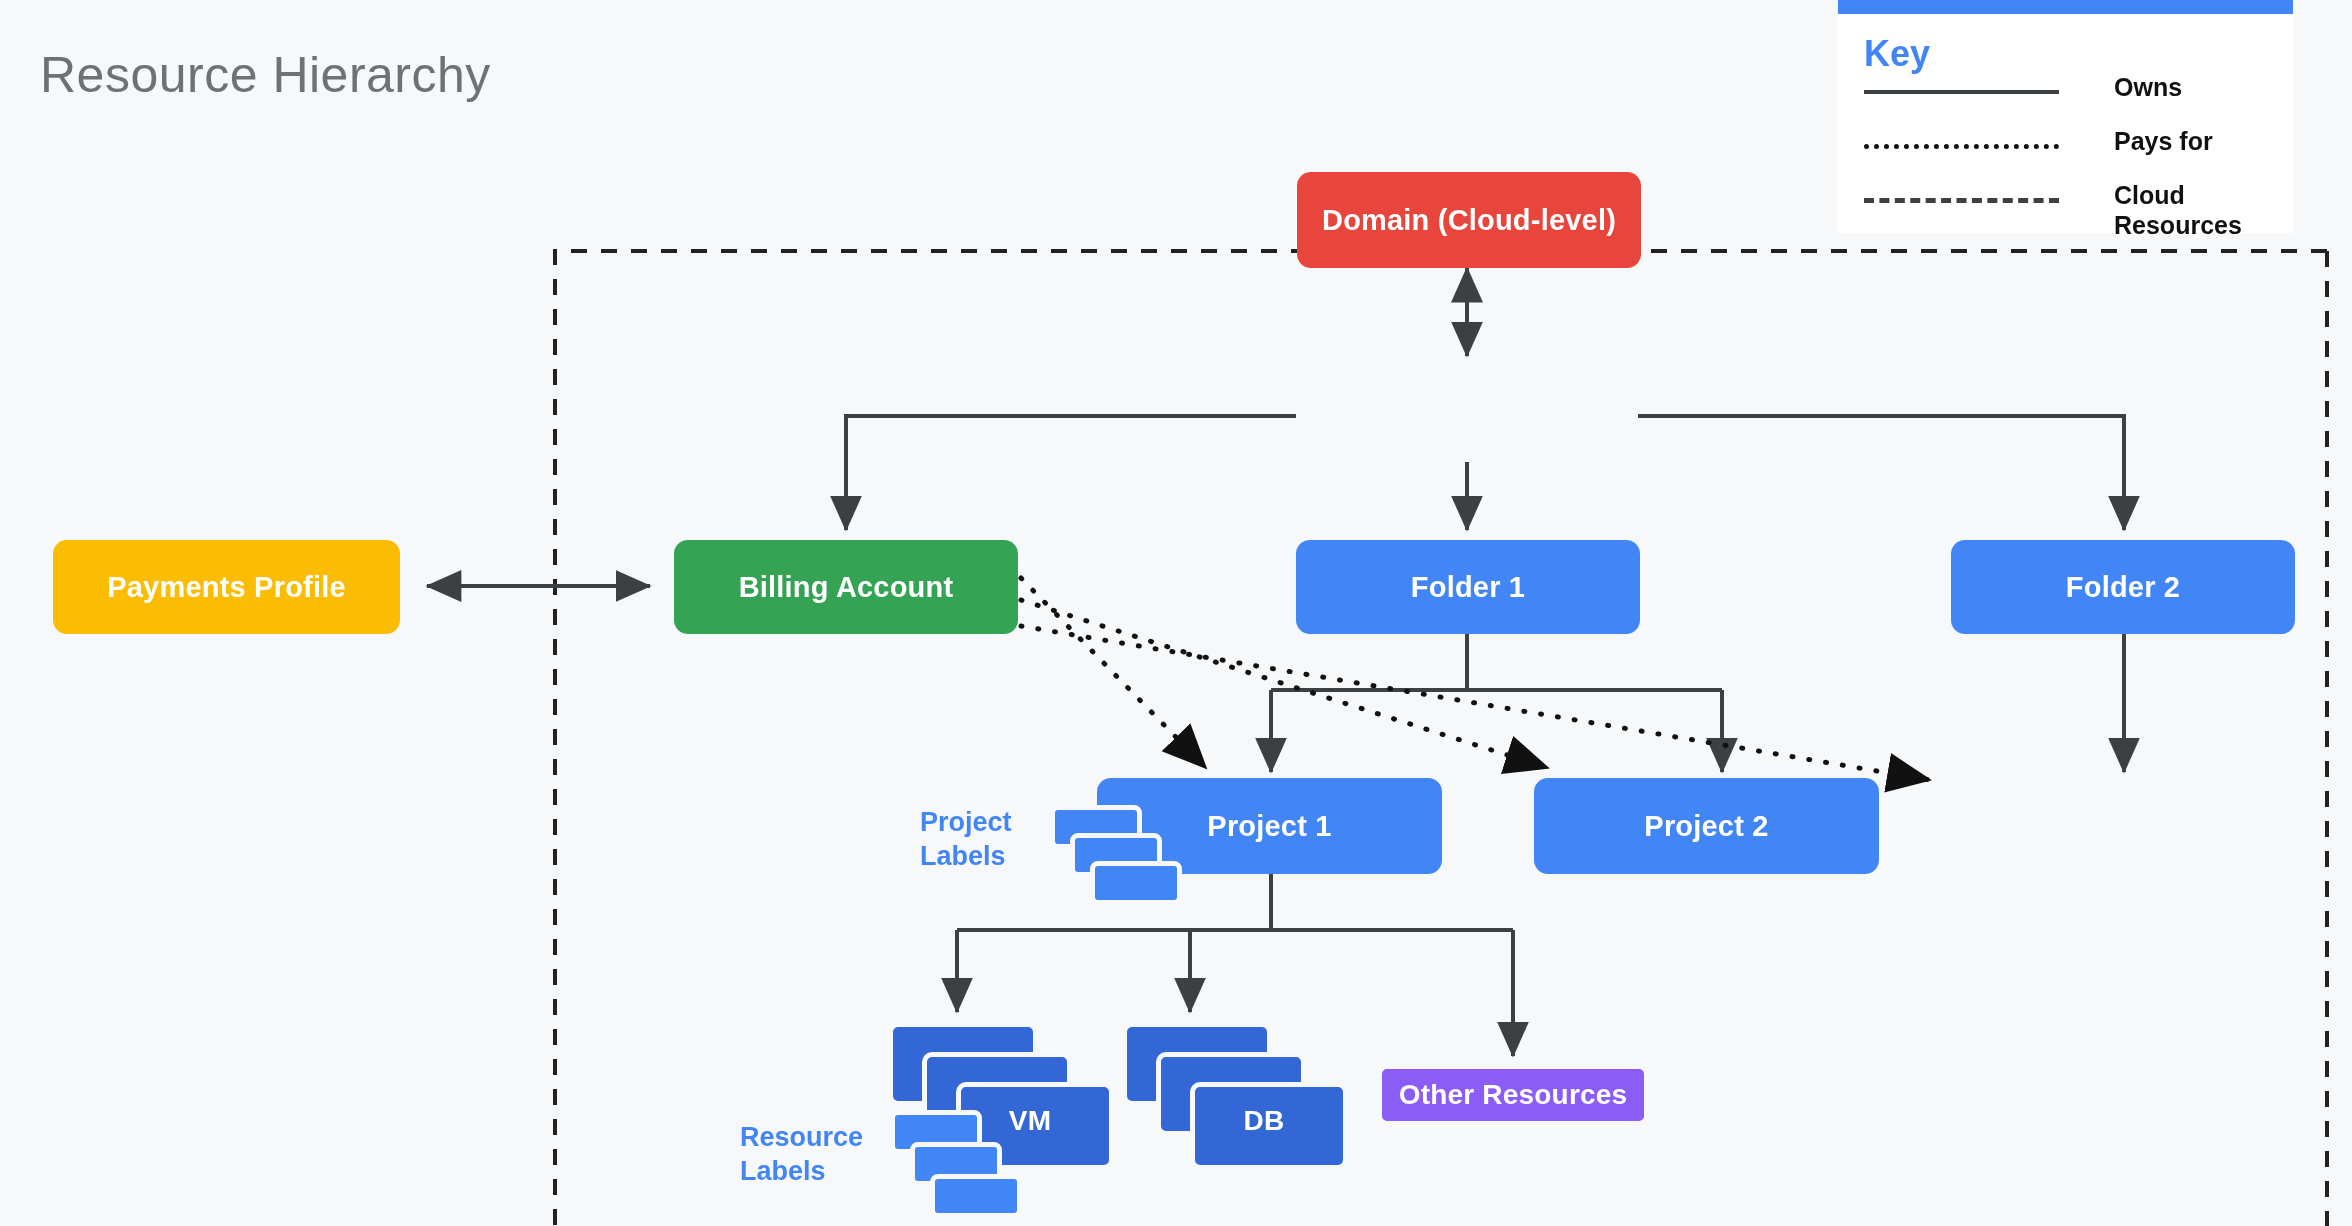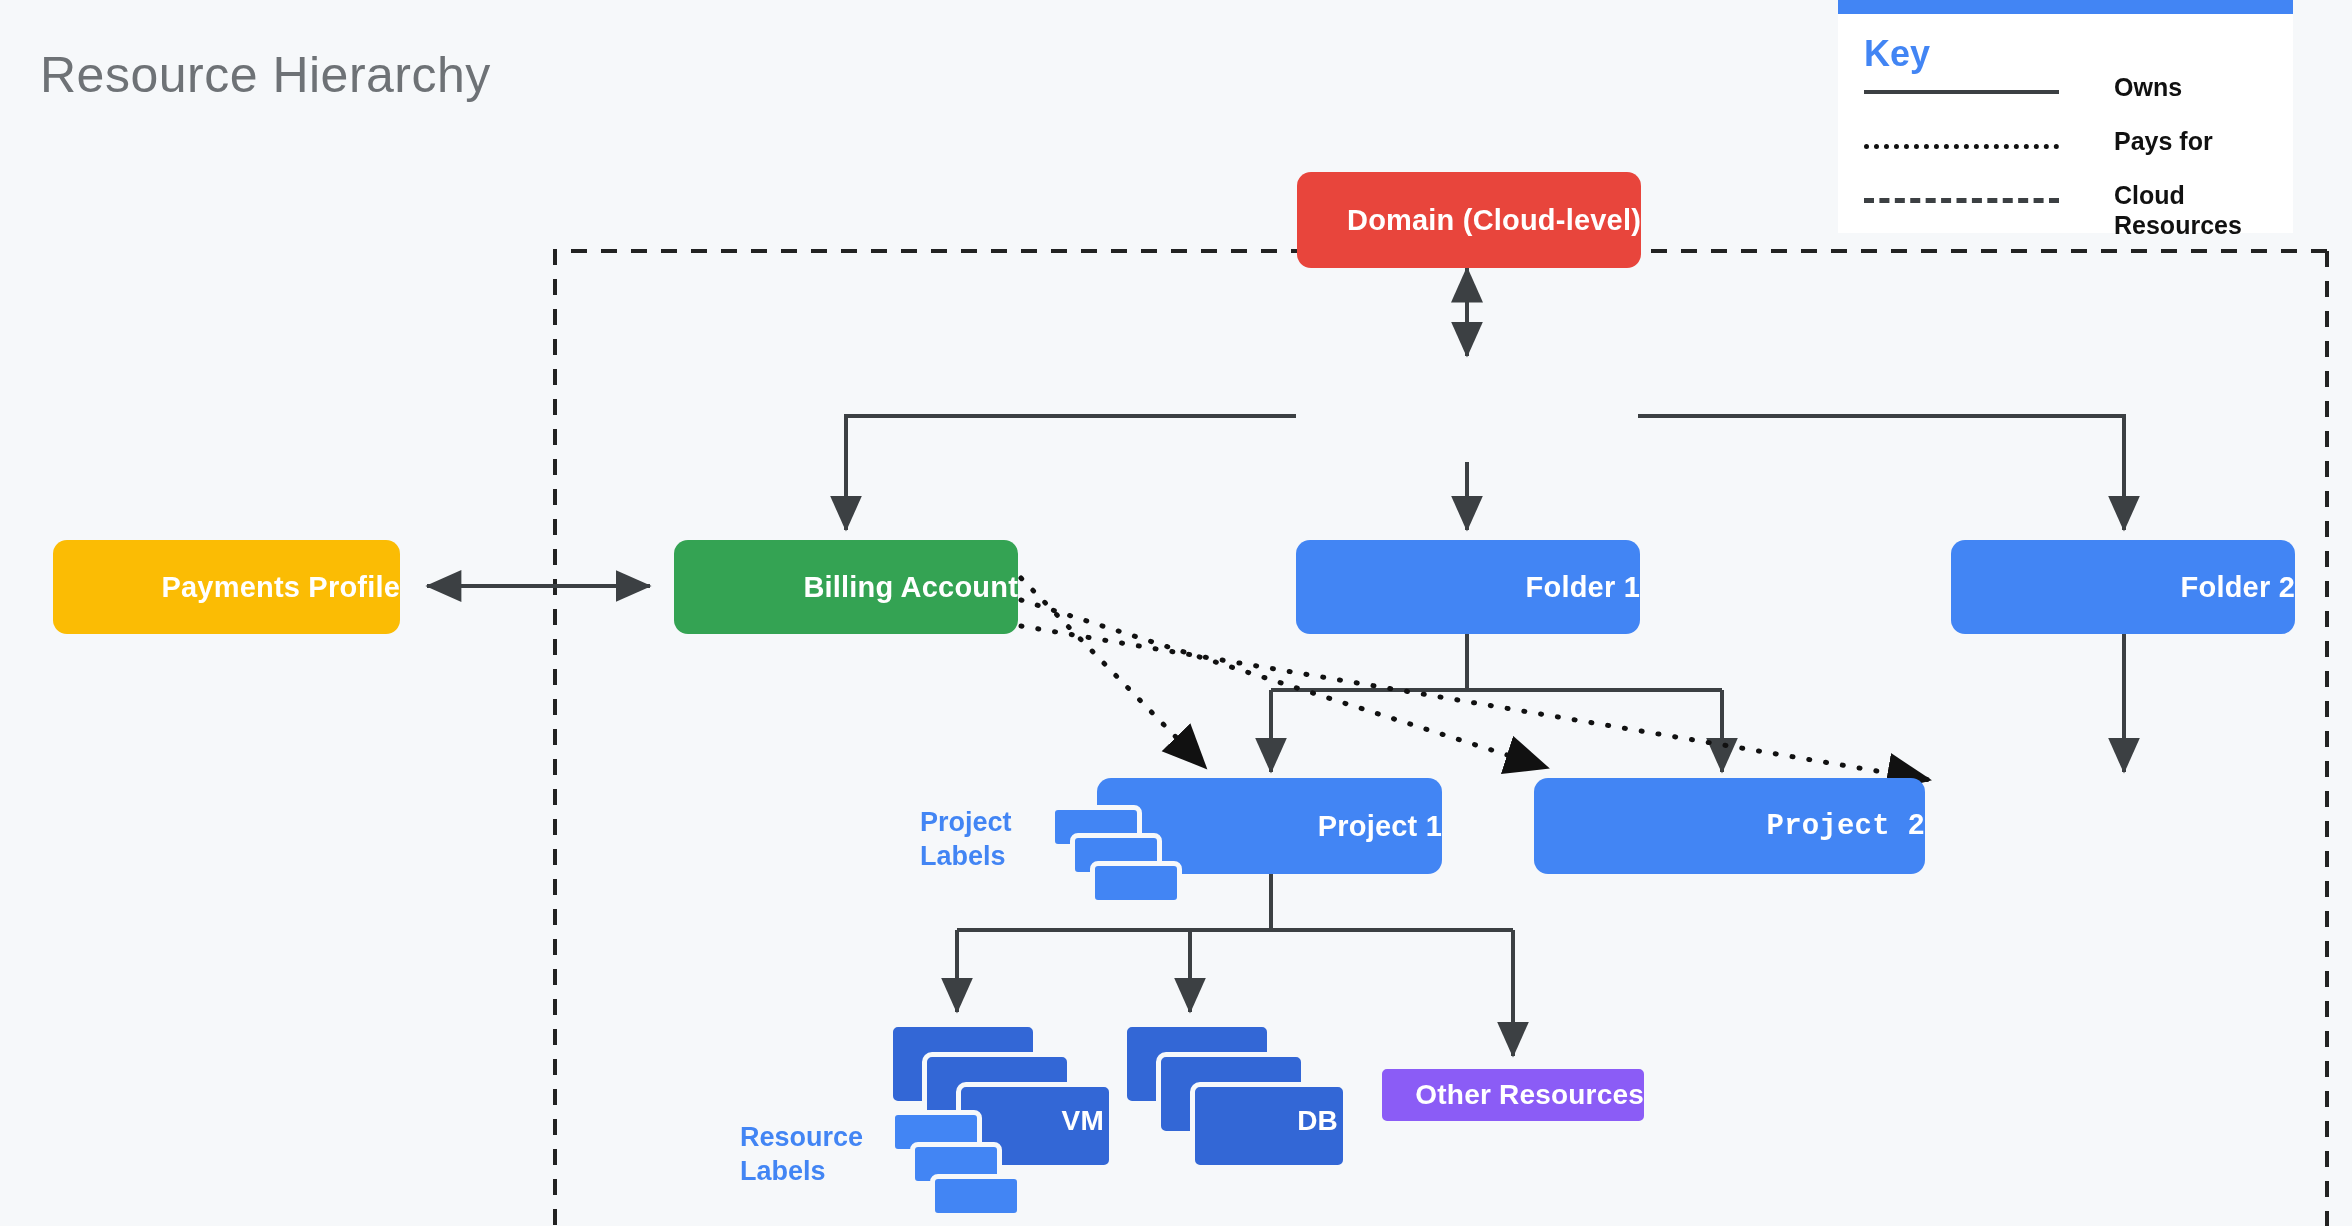--- a/index.html
+++ b/index.html
@@ -9,21 +9,21 @@
     font-family:"Liberation Sans", sans-serif;
     overflow:hidden;
     position:relative;
   }
   #stage{position:absolute;left:0;top:0;width:2352px;height:1226px;}
   #wires{position:absolute;left:0;top:0;width:2352px;height:1226px;pointer-events:none;}
 
   .node{
     position:absolute;
     border-radius:14px;
-    display:flex;align-items:center;justify-content:flex-end;
+    display:flex;align-items:center;justify-content:center;
     color:#ffffff;
     font-weight:bold;
     font-size:29px;
     letter-spacing:.2px;
     box-sizing:border-box;
     text-align:center;
     white-space:nowrap;
   }
   .red{background:#e8453c;}
   .green{background:#34a353;}
@@ -144,21 +144,21 @@
   </div>
 
   <div class="node blue" style="left:1951px;top:540px;width:344px;height:94px;">
     <span>Folder 2</span>
   </div>
 
   <div class="node blue" style="left:1097px;top:778px;width:345px;height:96px;">
     <span>Project 1</span>
   </div>
 
-  <div class="node blue" style="left:1534px;top:778px;width:391px;height:96px;font-family:Liberation Mono, monospace;">
+  <div class="node blue" style="left:1534px;top:778px;width:345px;height:96px;">
     <span>Project 2</span>
   </div>
 
 
   <div class="sidelabel" style="left:920px;top:805px;width:120px;">
     <div>Project</div>
     <div>Labels</div>
   </div>
 
   <div class="stack" style="left:1050px;top:805px;width:130px;height:80px;">

